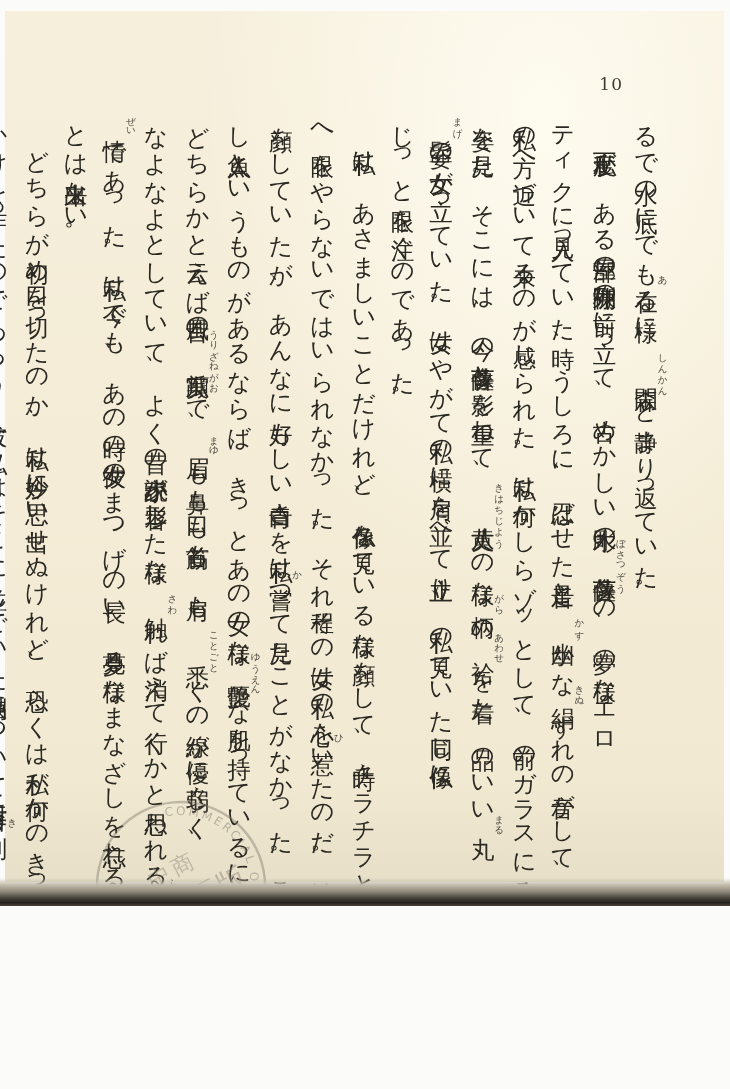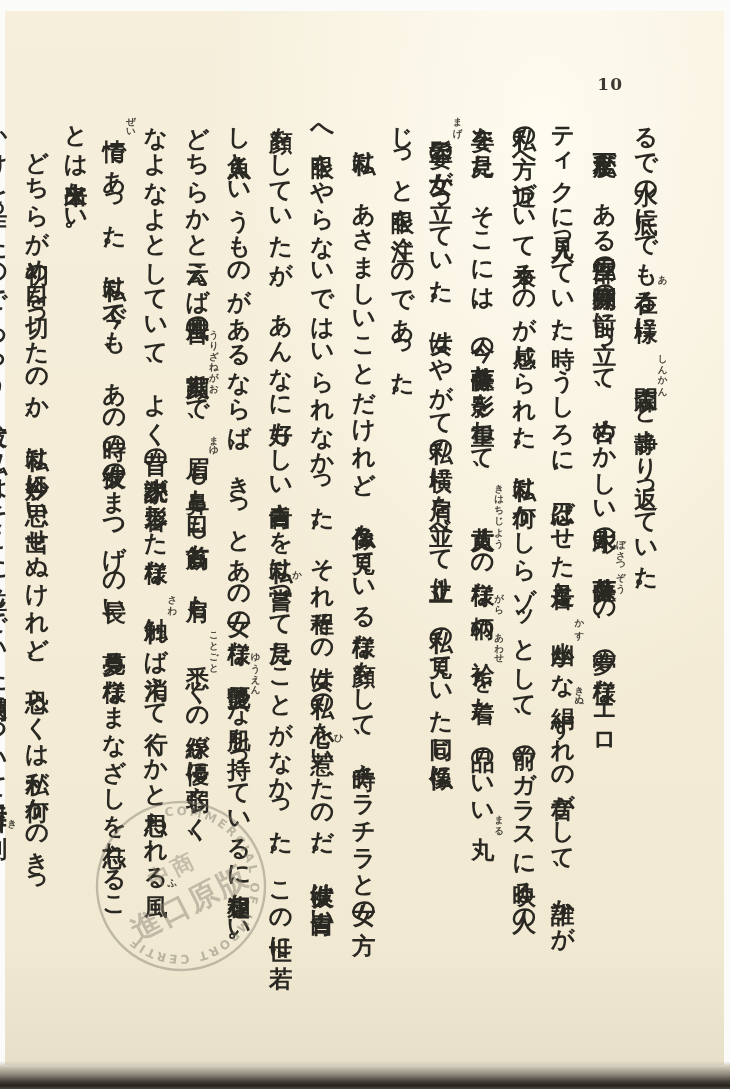--- a/index.html
+++ b/index.html
@@ -3,21 +3,21 @@
 <meta charset="utf-8">
 <style>
   html,body{margin:0;padding:0;}
   body{
     width:730px;height:1089px;
     background:#fbfbf9;
     font-family:"DejaVu Serif","Liberation Serif",serif;
     overflow:hidden;
   }
   .screenshot{
-    position:relative;width:730px;height:1089px;overflow:hidden;font-weight:bold;
+    position:relative;width:730px;height:906px;overflow:hidden;
   }
   
   .page{
     position:absolute;left:5px;top:11px;right:6px;bottom:24px;
     background:
       radial-gradient(ellipse at 75% 12%, rgba(255,253,242,.9) 0%, rgba(255,253,242,0) 45%),
       linear-gradient(180deg,#f6efdc 0%,#f4ecd6 55%,#f1e9d2 88%,#e7dfc8 100%);
   }
   
   .bottom-edge{

